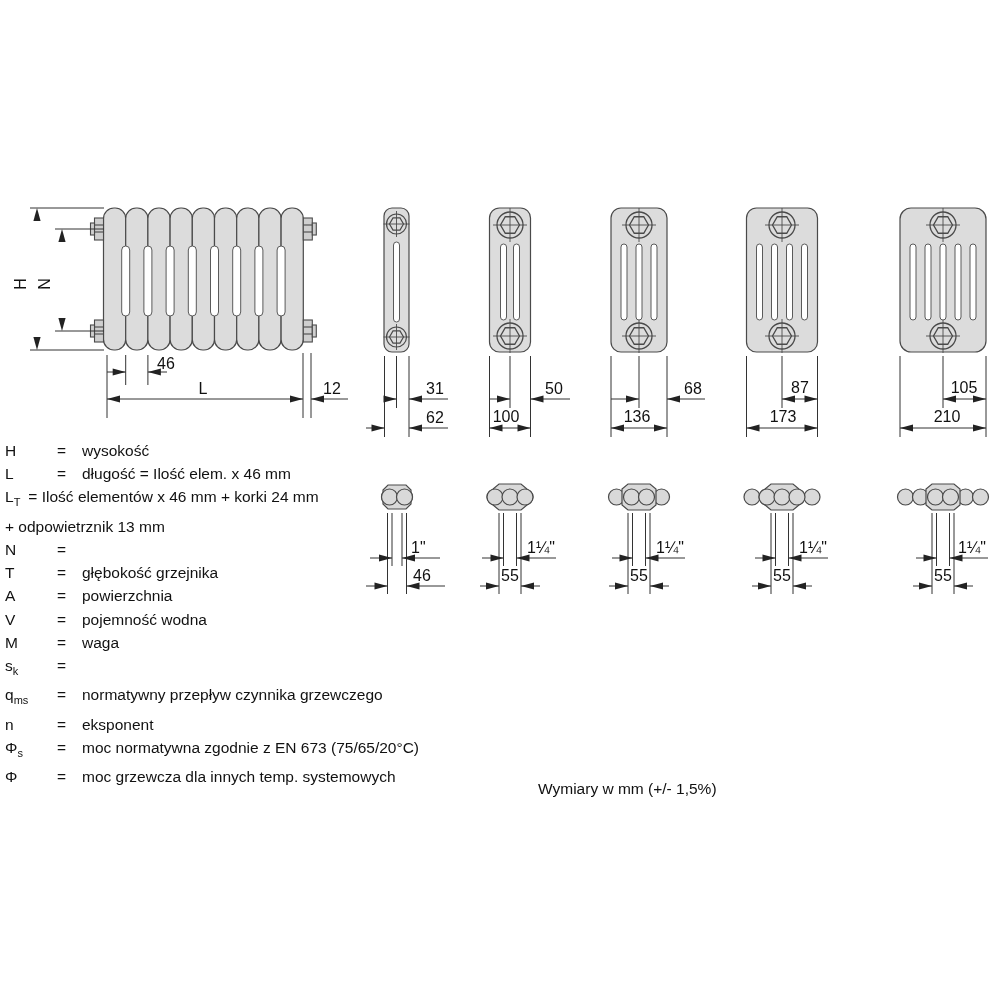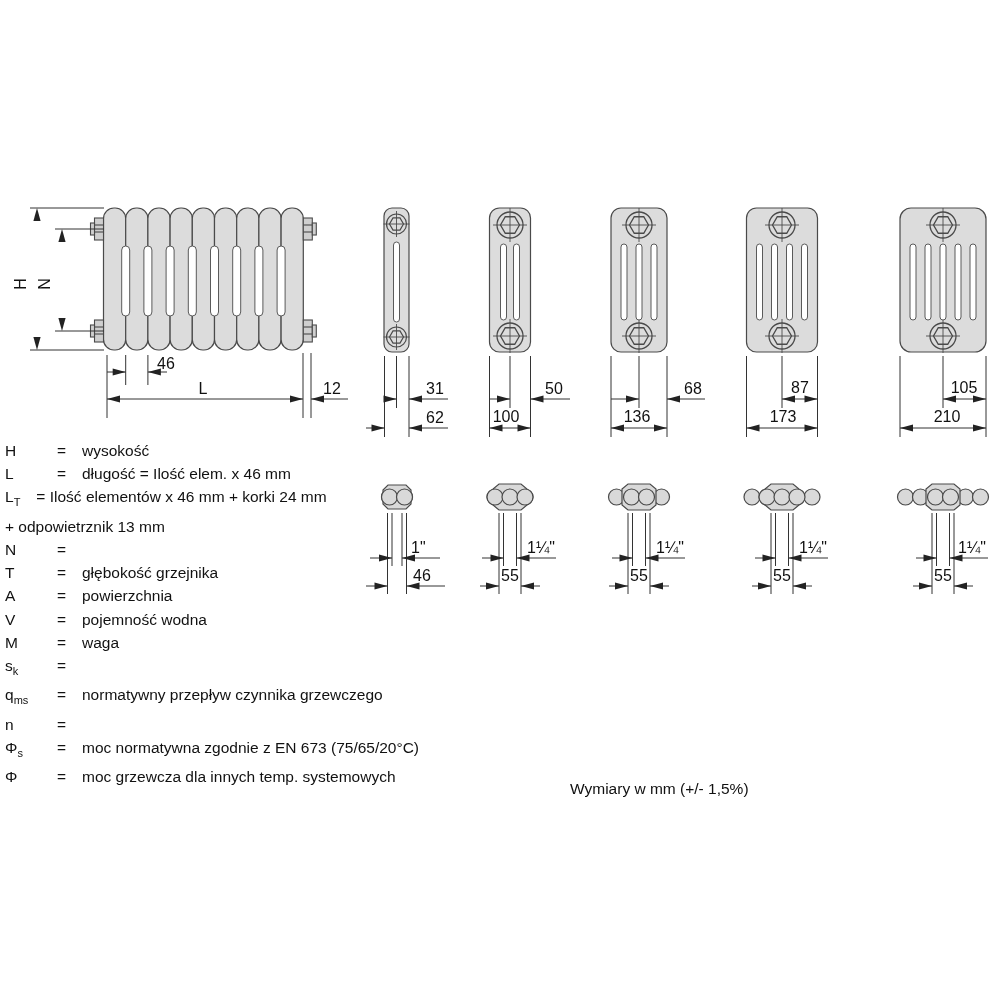--- a/index.html
+++ b/index.html
@@ -7,23 +7,23 @@
         font-family:"Liberation Sans",sans-serif;color:#111;}
   svg{position:absolute;left:0;top:0;}
   svg text{font-family:"Liberation Sans",sans-serif;font-size:16px;fill:#111;}
   svg text.rot{font-size:16px;}
   .legend{position:absolute;left:5px;top:439px;width:372px;font-size:15.5px;line-height:23.2px;color:#111;}
   .lrow{display:flex;align-items:baseline;white-space:nowrap;}
   .sym{display:inline-block;width:52px;flex:0 0 52px;}
   .eq{display:inline-block;width:25px;flex:0 0 25px;}
   .txt{flex:1;}
   .full{letter-spacing:-0.3px;}
-  .symline{flex:0 0 auto;margin-right:16px;}
+  .symline{flex:0 0 auto;margin-right:8px;}
   sub{font-size:11px;}
-  .note{position:absolute;left:570px;top:780px;font-size:15.5px;color:#111;white-space:nowrap;}
+  .note{position:absolute;left:538px;top:780px;font-size:15.5px;color:#111;white-space:nowrap;}
 </style>
 </head>
 <body>
 
 <div class="page">
 
 <svg width="1000" height="640" viewBox="0 0 1000 640">
   <defs>
     <polygon id="aR" points="0,0 -13,-3.6 -13,3.6" fill="#222"></polygon>
     <polygon id="aL" points="0,0 13,-3.6 13,3.6" fill="#222"></polygon>
@@ -420,20 +420,21 @@
     <span class="eq">=</span>
   </div>
   <div class="lrow">
     <span class="sym"><span>q</span><sub>ms</sub></span>
     <span class="eq">=</span>
     <span class="txt">normatywny przepływ czynnika grzewczego</span>
   </div>
   <div class="lrow">
     <span class="sym"><span>n</span></span>
     <span class="eq">=</span>
+    <span class="txt">eksponent</span>
   </div>
   <div class="lrow">
     <span class="sym"><span>Φ</span><sub>s</sub></span>
     <span class="eq">=</span>
     <span class="txt">moc normatywna zgodnie z EN 673 (75/65/20°C)</span>
   </div>
   <div class="lrow">
     <span class="sym"><span>Φ</span></span>
     <span class="eq">=</span>
     <span class="txt">moc grzewcza dla innych temp. systemowych</span>

